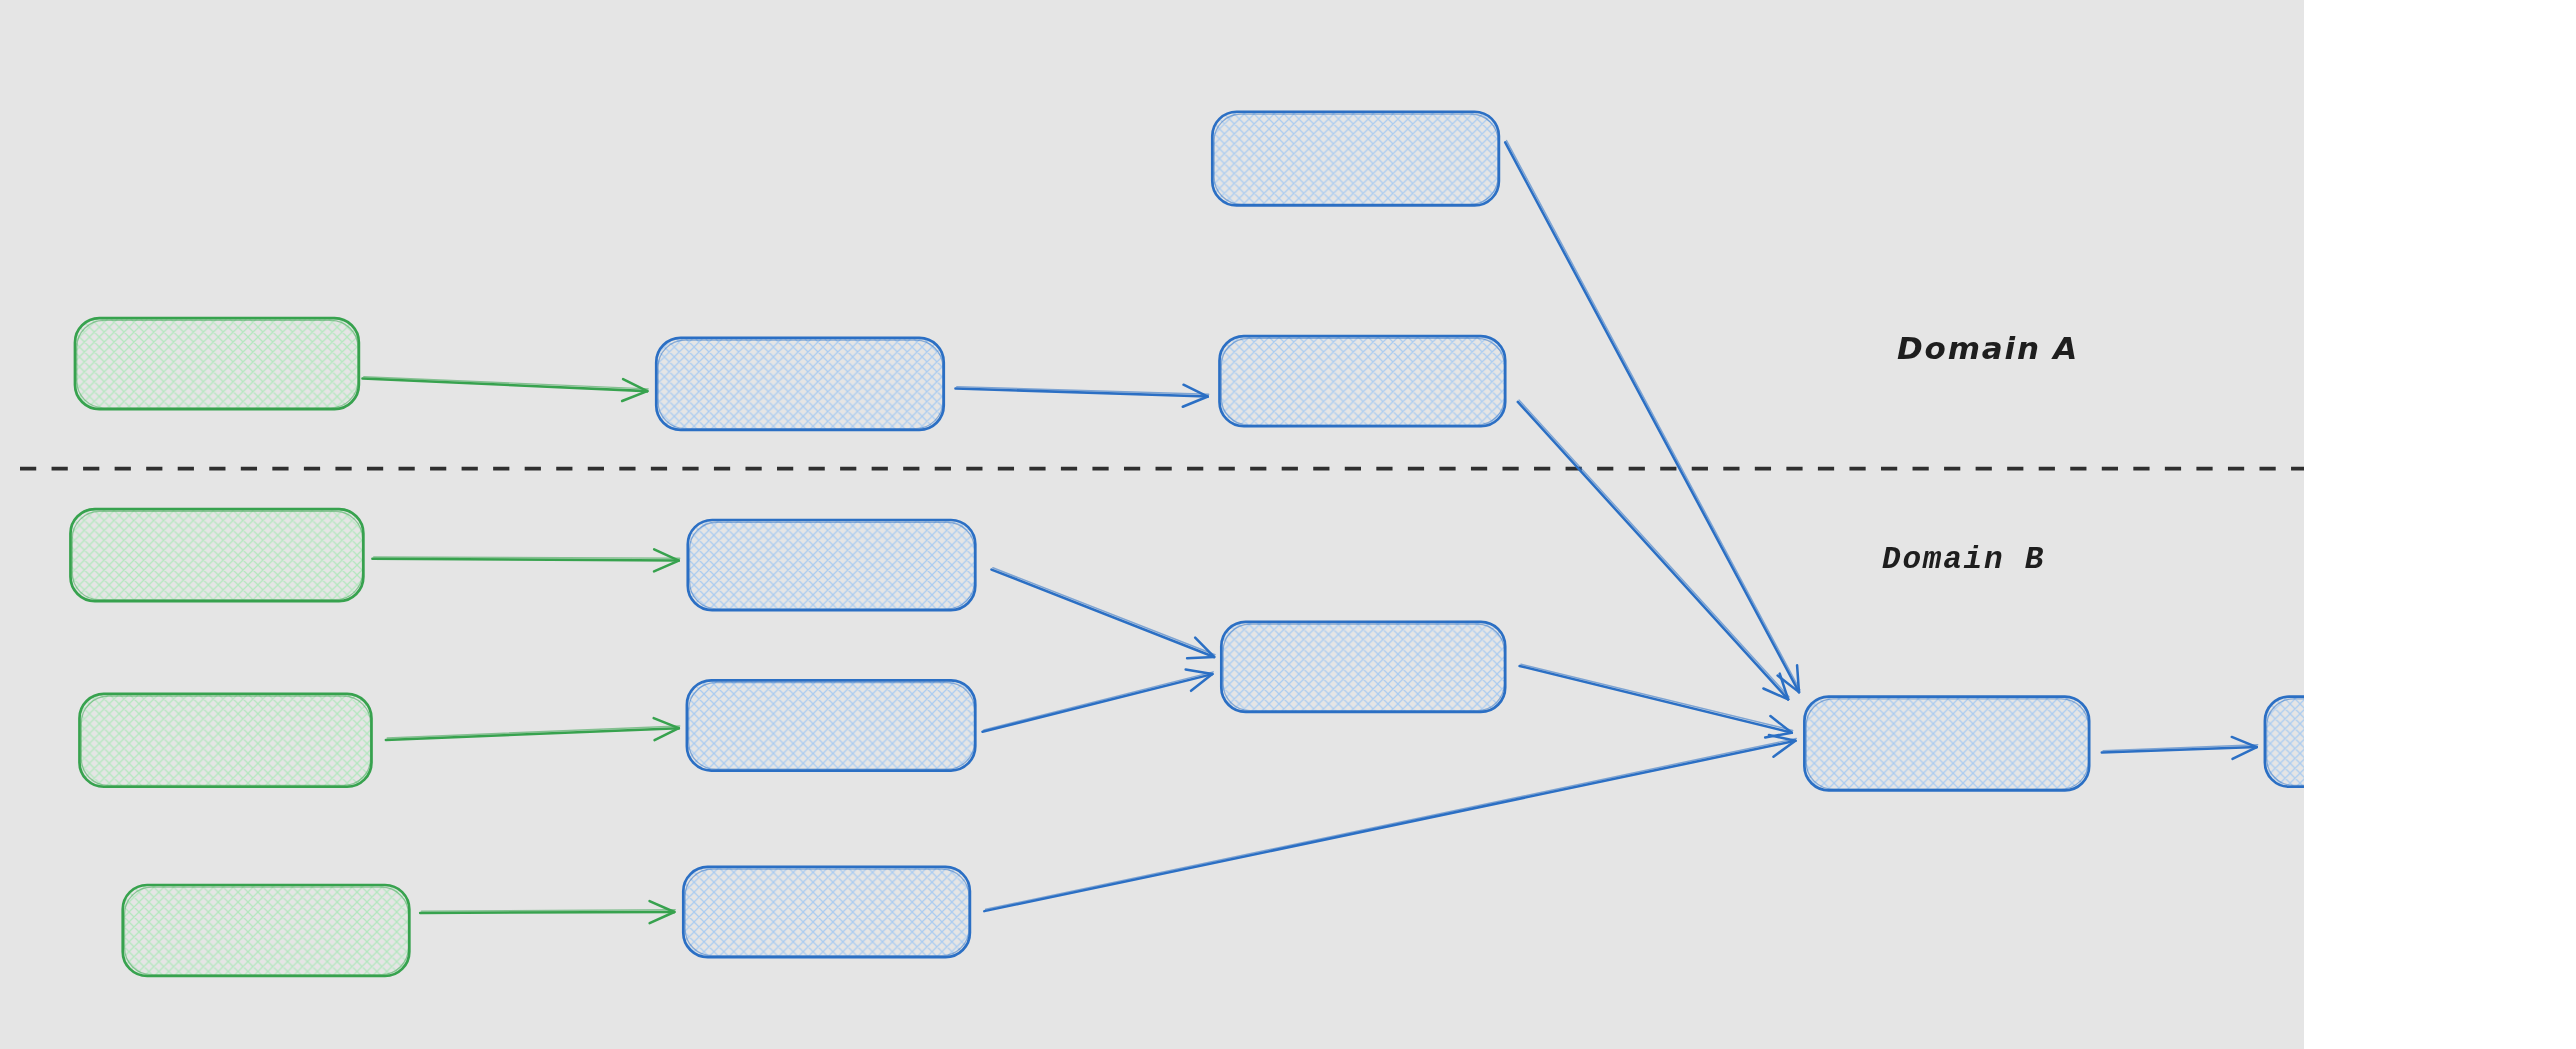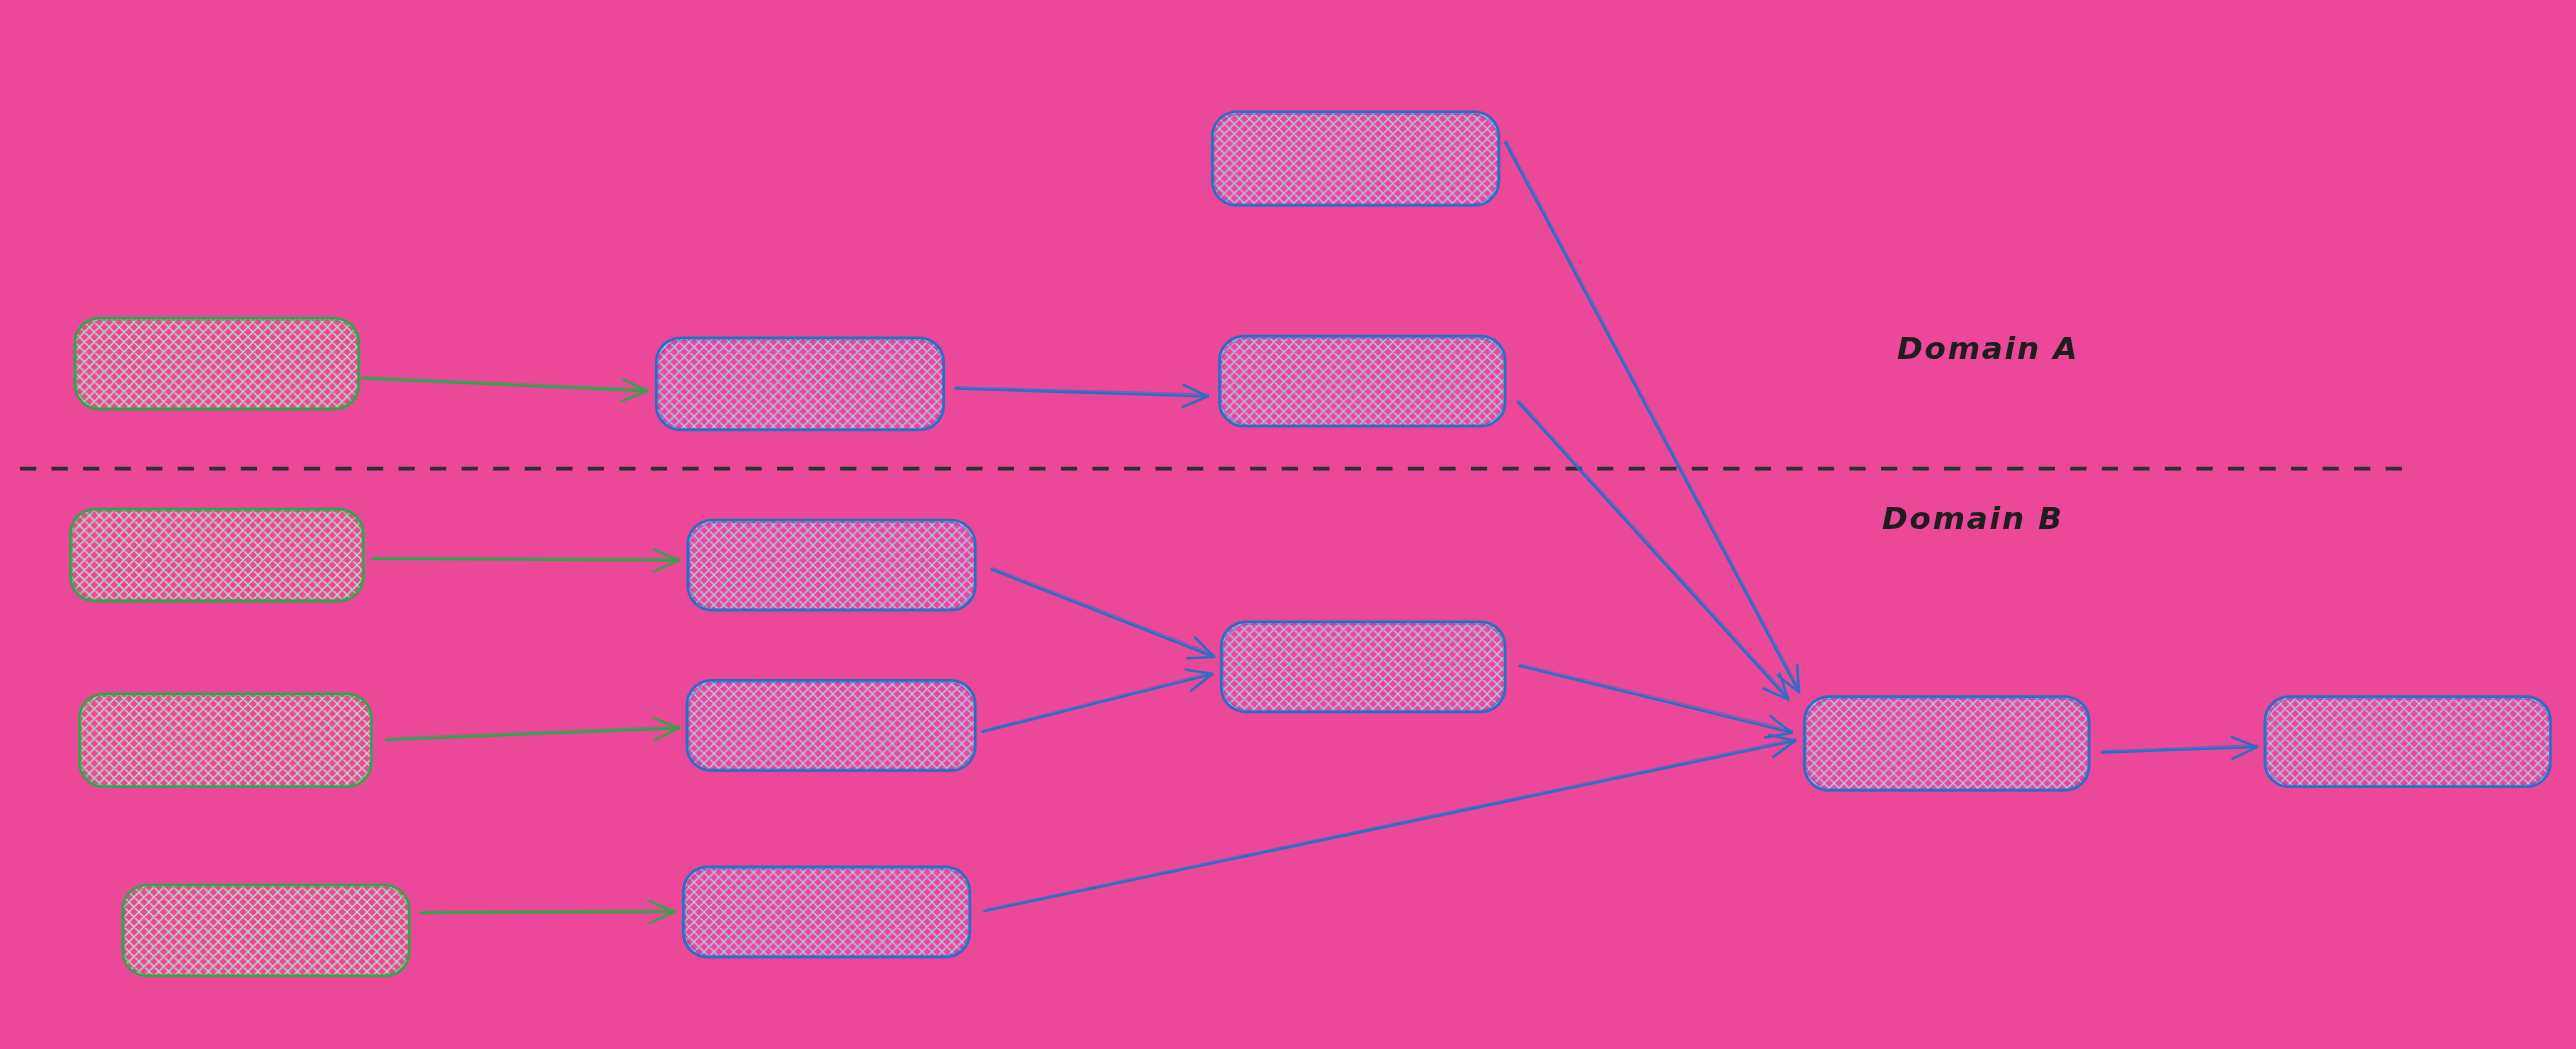--- a/index.html
+++ b/index.html
@@ -1,21 +1,21 @@
 <!DOCTYPE html>
 <html style="font-size:14.4px"><head>
 <meta charset="utf-8">
 <style>
   html, body { margin: 0; padding: 0; background: #ffffff; }
   body { font-family: "DejaVu Sans", sans-serif; }
   #stage {
     position: relative;
-    width: 2576px;
+    width: 2304px;
     height: 1049px;
-    background: #ec4899;
+    background: #e5e5e5;
     overflow: hidden;
   }
   #diagram-svg { position: absolute; left: 0; top: 0; }
   .domain-label {
     position: absolute;
     font-size: 31px;
     font-weight: 600;
     letter-spacing: 1.8px;
     color: #1e1e1e;
     font-family: "DejaVu Sans", sans-serif;
@@ -158,15 +158,15 @@
         <rect x="2004" y="775.5" width="313" height="100" rx="30" ry="30" fill="none" stroke="#2b6fc4" stroke-width="1.4" opacity="0.5"></rect>
       </g>
       <g>
         <rect x="2513" y="773" width="317" height="100" rx="27" ry="27" fill="url(#hatch-blue)" stroke="#2b6fc4" stroke-width="3"></rect>
         <rect x="2515" y="775.5" width="314" height="96" rx="30" ry="30" fill="none" stroke="#2b6fc4" stroke-width="1.4" opacity="0.5"></rect>
       </g>
     </svg>
 
   <div class="domain-label" id="domain-a-label" style="left: 1897px; top: 330px; color: rgb(30, 30, 30);">Domain A</div>
 
-  <div class="domain-label" id="domain-b-label" style="left: 1882px; top: 500px; color: rgb(30, 30, 30);">Domain B</div>
+  <div class="domain-label" id="domain-b-label" style="left: 1882px; top: 542px; color: rgb(30, 30, 30); font-family: Liberation Mono, monospace;">Domain B</div>
 </div>
 
 
 </body></html>

